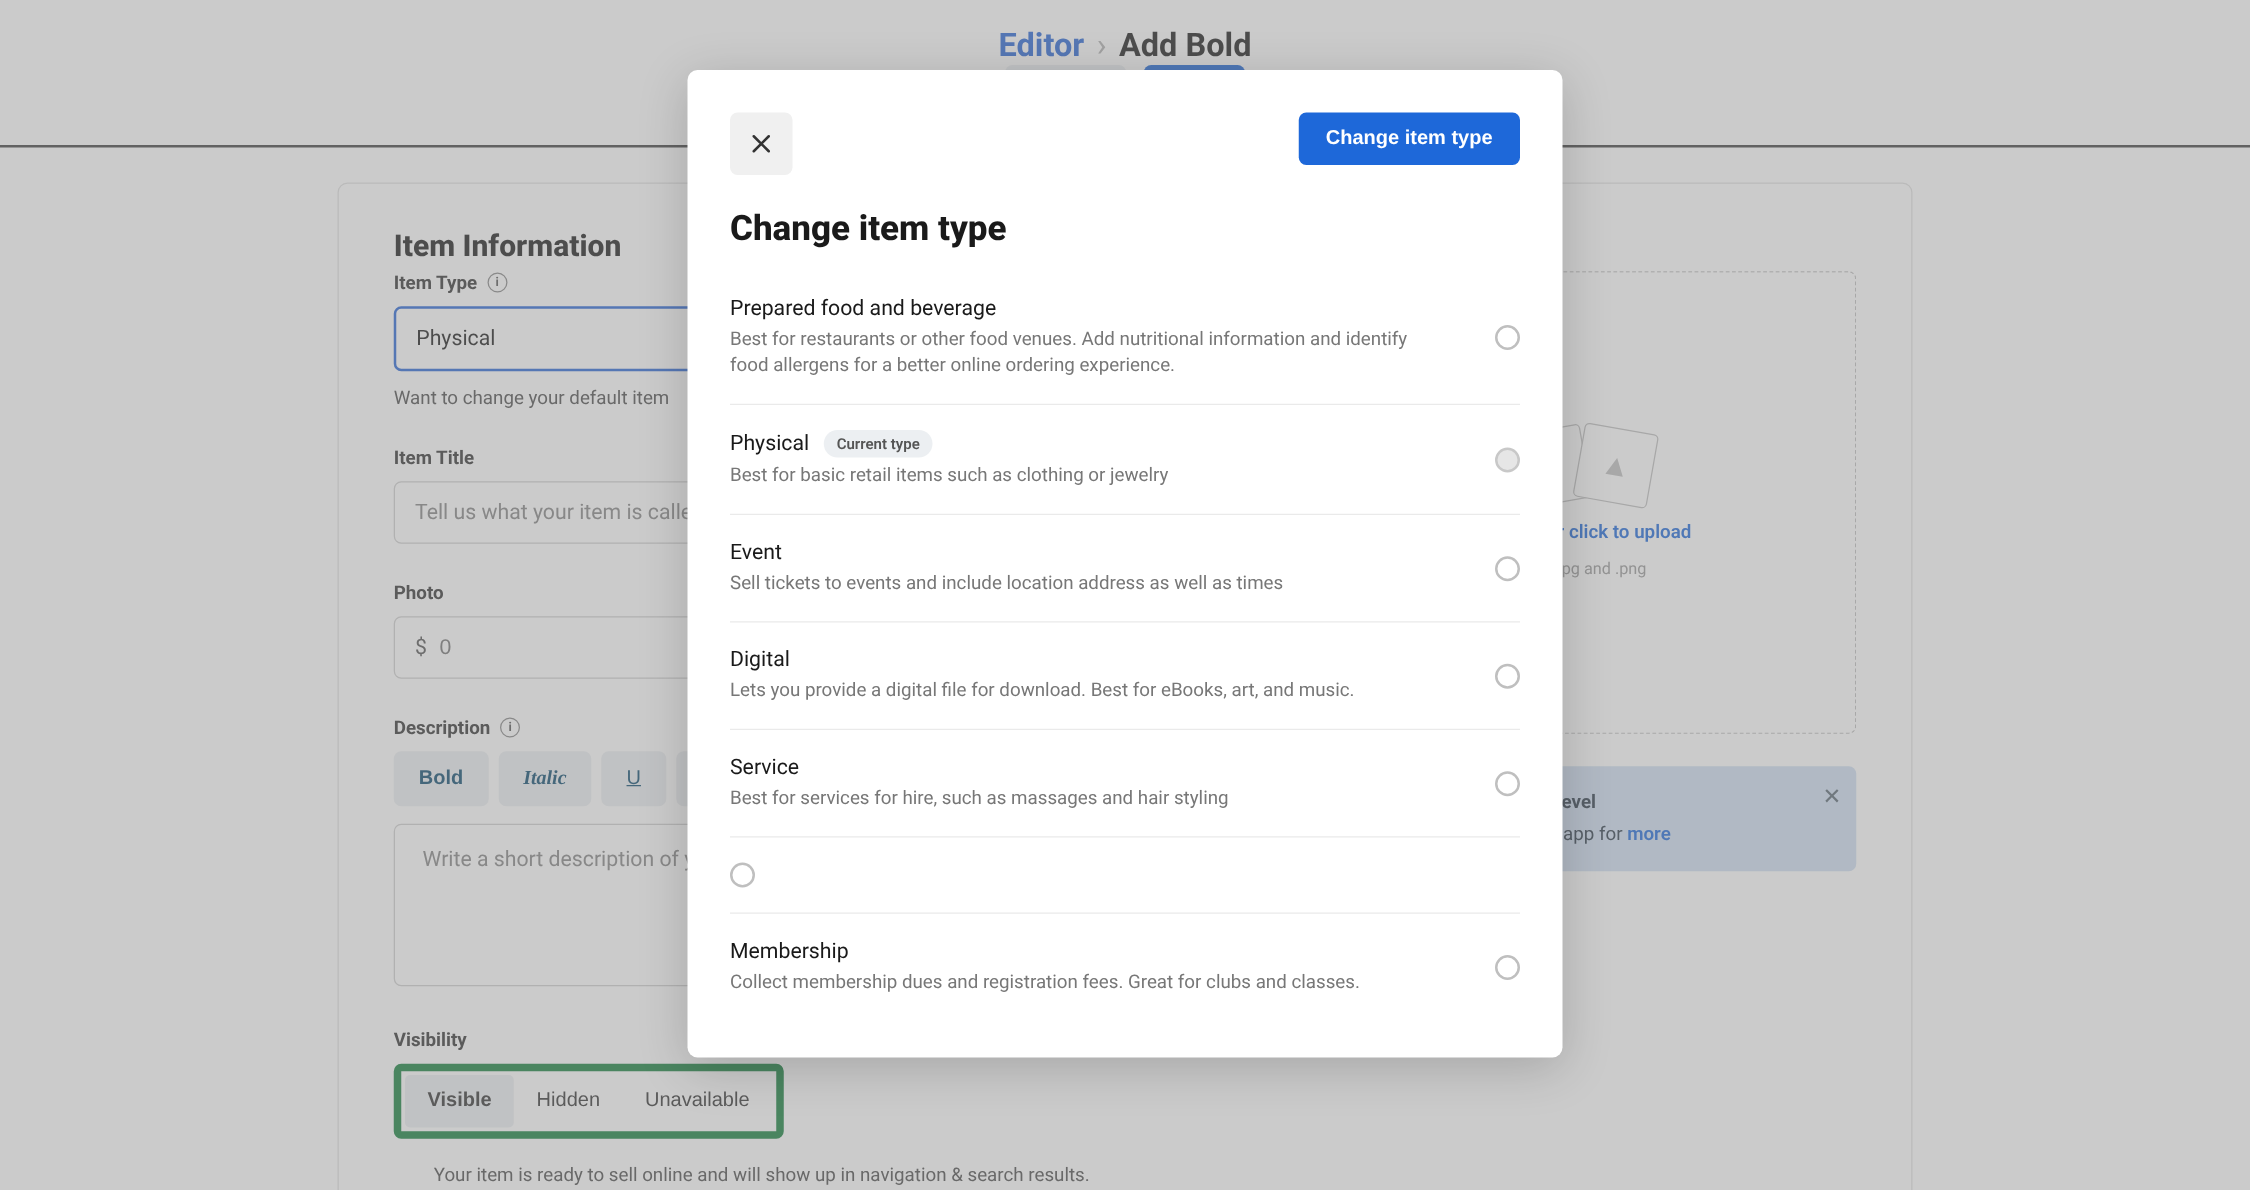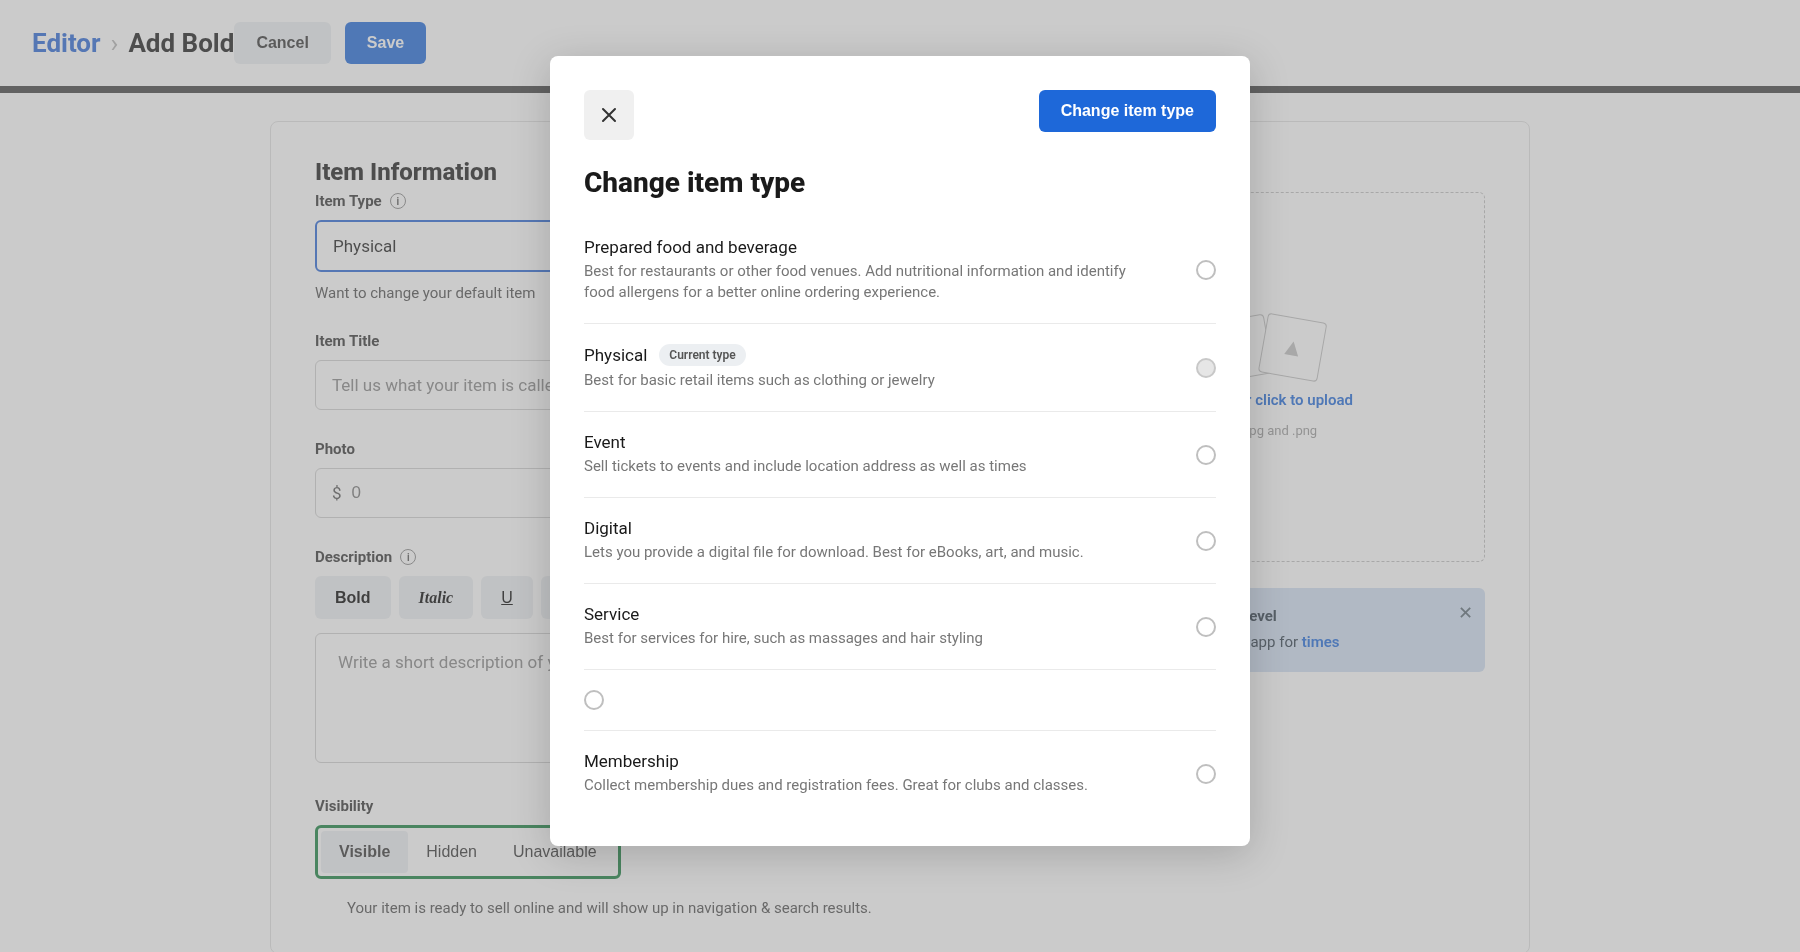--- a/index.html
+++ b/index.html
@@ -11,23 +11,24 @@
       position: relative;
       width: 1800px;
       height: 952px;
       overflow: hidden;
     }
 
     
     .topbar {
       display: flex;
       align-items: center;
-      justify-content: flex-start;
+      justify-content: center;
       padding: 22px 32px;
-      border-bottom: 7px solid #404040;
+      border-bottom: 2px solid #404040;
+      flex-direction: column;
     }
     .breadcrumb {
       display: flex;
       align-items: center;
       gap: 10px;
       font-size: 26px;
       font-weight: 700;
     }
     .breadcrumb .crumb-link { color: #2966d6; font-weight: 700; cursor: pointer; }
     .breadcrumb .chevron { color: #b3b3b3; font-weight: 400; }
@@ -106,35 +107,35 @@
 
     
     .rt-toolbar { display: flex; gap: 8px; margin-bottom: 14px; }
     .rt-btn {
       background: #eceff2;
       border: none;
       border-radius: 6px;
       padding: 12px 20px;
       font-size: 16px;
       cursor: pointer;
-      color: #000000;
+      color: #0c4a6e;
     }
     .rt-bold { font-weight: 700; }
     .rt-italic { font-style: italic; font-family: Georgia, serif; font-weight: 600;}
     .rt-underline { text-decoration: underline; }
     .textarea {
       height: 130px;
       padding: 18px 22px;
       resize: none;
     }
 
     
     .seg {
       display: inline-flex;
-      border: 3px solid #15803d;
+      border: 6px solid #15803d;
       border-radius: 6px;
       overflow: hidden;
       padding: 3px;
       background: #fff;
     }
     .seg button {
       border: none;
       background: transparent;
       padding: 12px 18px;
       font-size: 16px;
@@ -350,21 +351,21 @@
             <span>re or click to upload</span>
           </div>
           <div class="upload-note">.jpg and .png</div>
         </div>
 
         <div class="banner">
           <span class="banner-close">✕</span>
           <div class="title">em photos to the next level</div>
           <div>
             <span>nload the Photo Studio app for</span>
-            <span class="link">times</span>
+            <span class="link">more</span>
           </div>
         </div>
       </div>
     </div>
   </div>
 </div>
 
 <div class="overlay">
   <div class="modal">
     <div class="modal-top">

